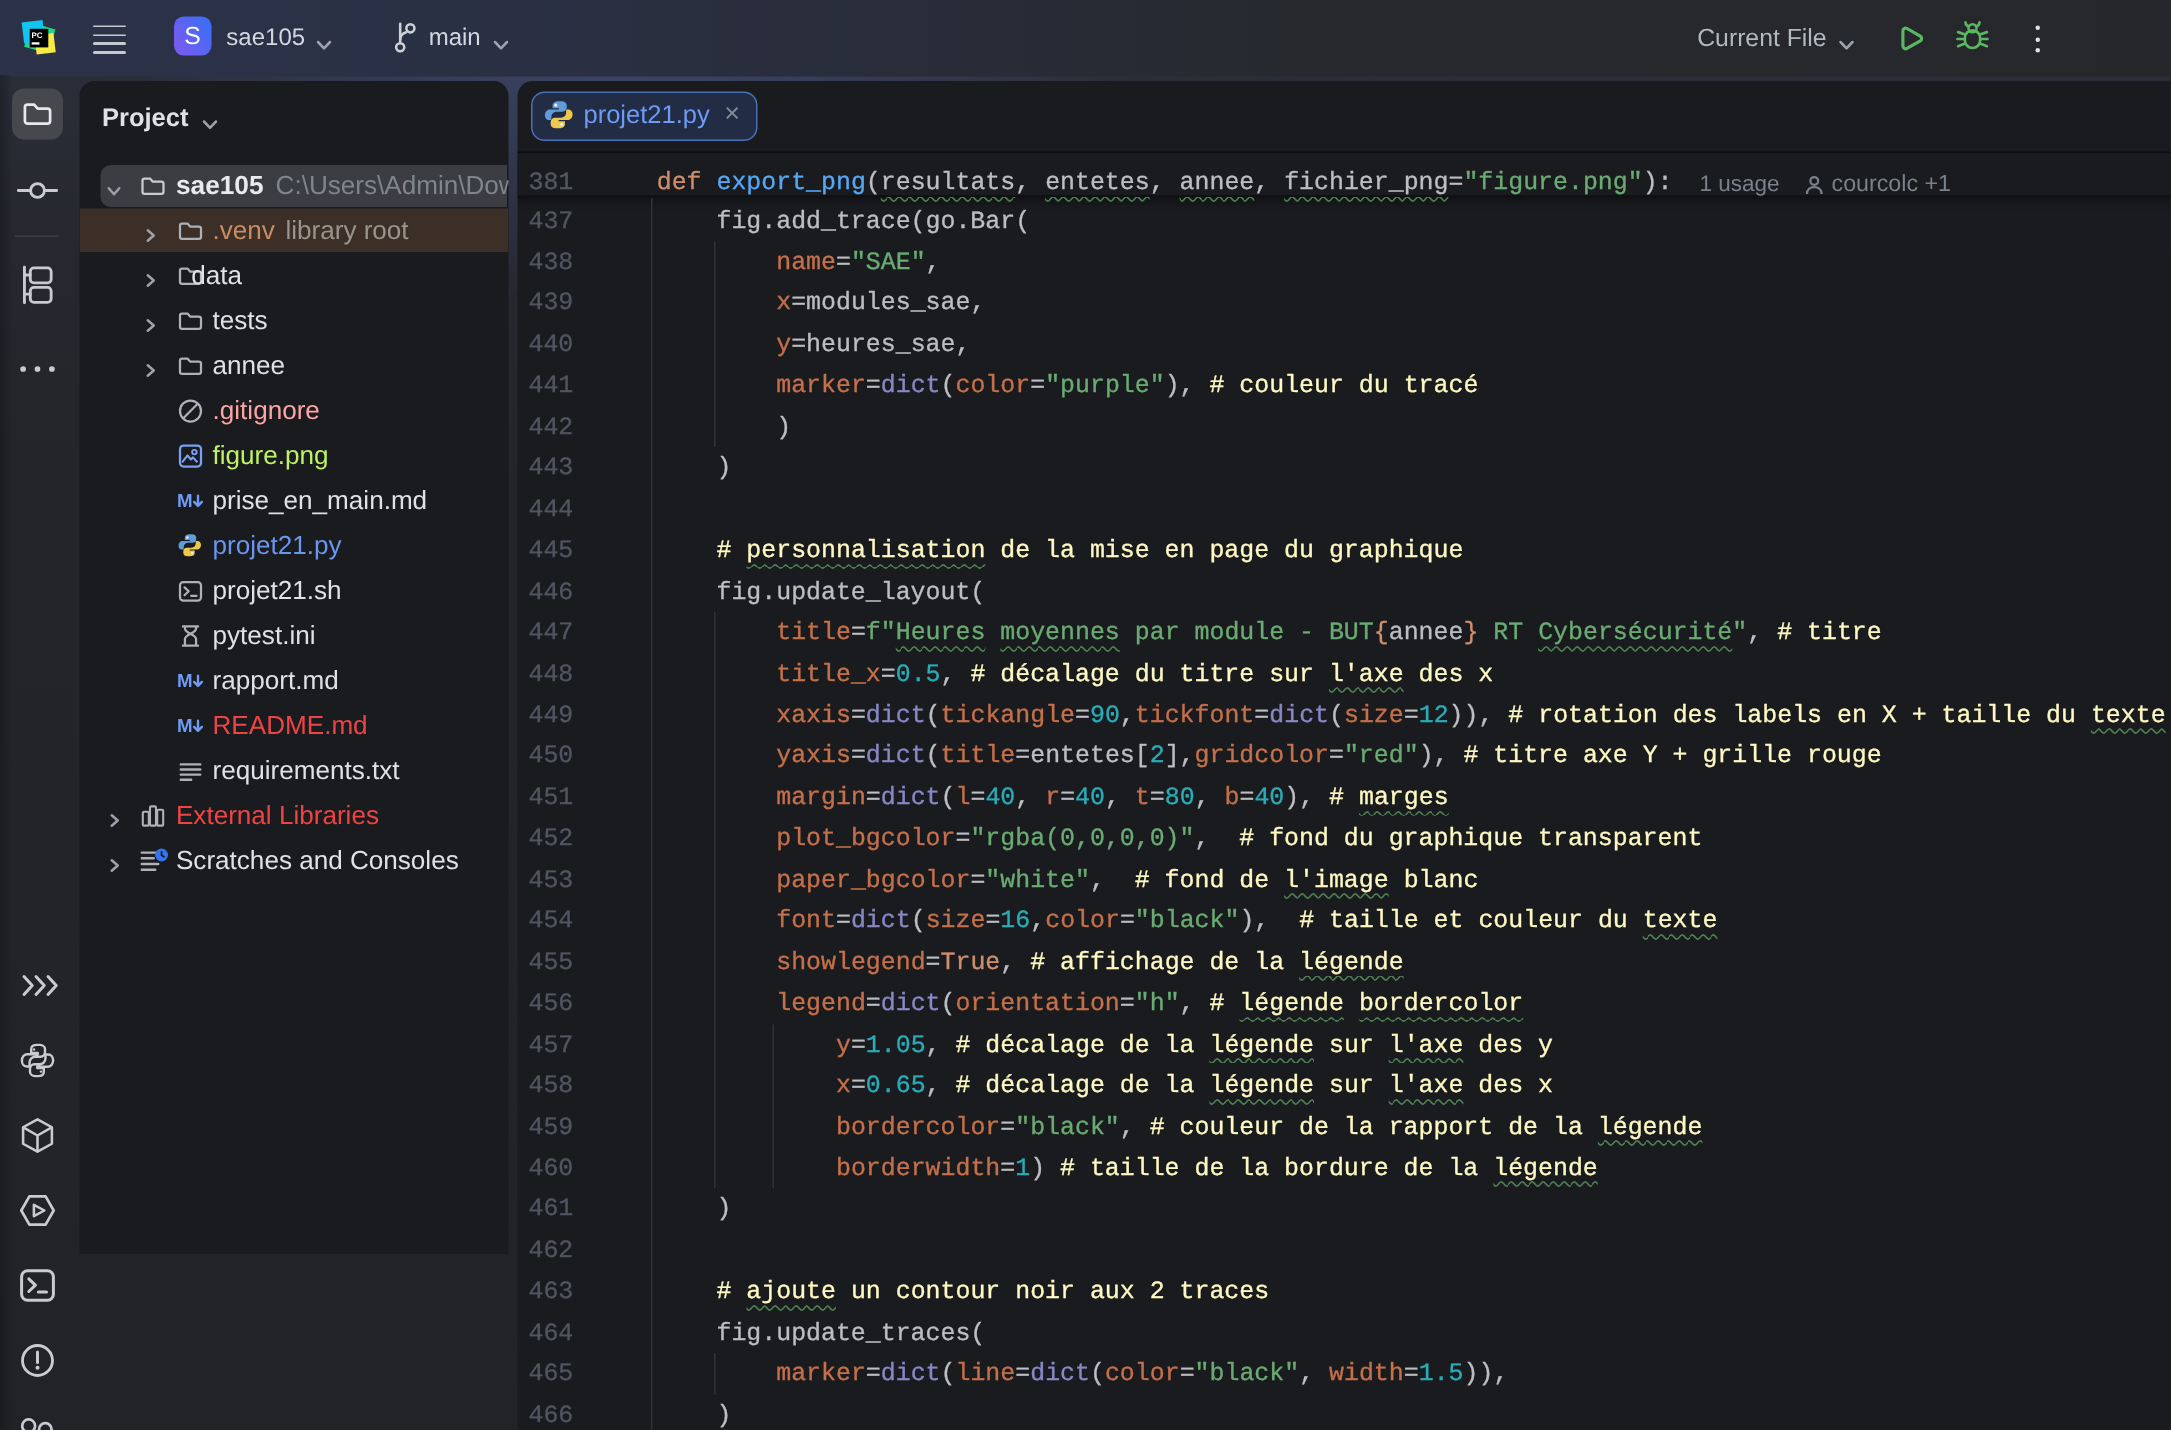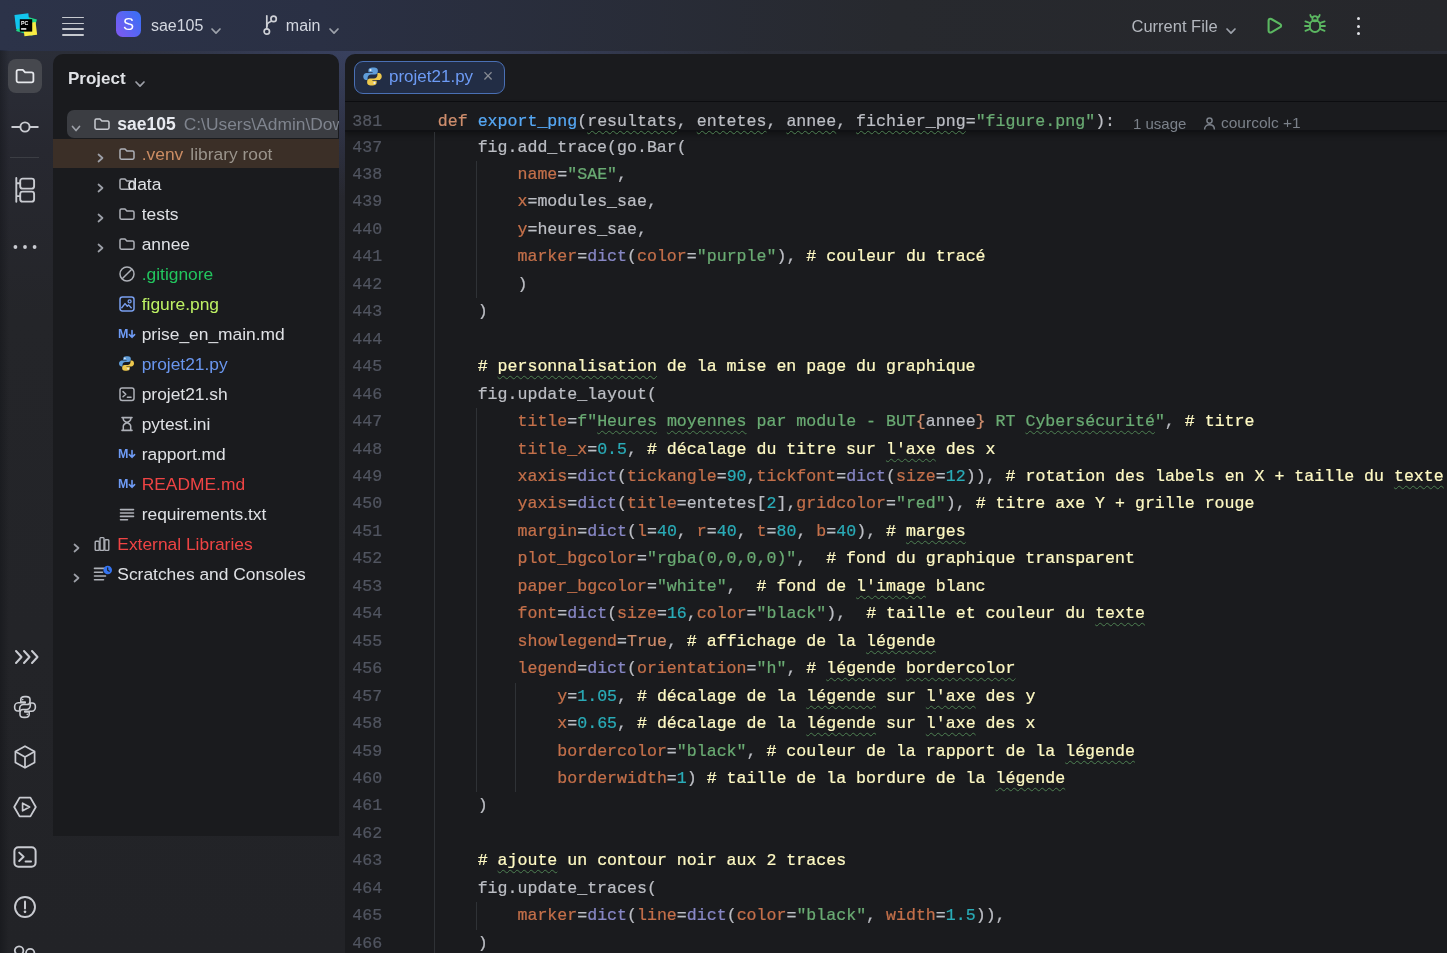--- a/index.html
+++ b/index.html
@@ -168,21 +168,21 @@
           <path d="M3.5 1.5 L7.5 5 L3.5 8.5" stroke="#9da0a8" stroke-width="1.7" stroke-linecap="round" stroke-linejoin="round"></path>
         </svg></div>
       <div style="position:absolute;left:65.0px;top:181.0px;width:20px;height:18px"><svg width="18" height="18" viewBox="0 0 18 18" fill="none">
           <path d="M2 5.4 C2 4.6 2.6 4 3.4 4 H7 L8.9 6.1 H14.6 C15.4 6.1 16 6.7 16 7.5 V12.8 C16 13.6 15.4 14.2 14.6 14.2 H3.4 C2.6 14.2 2 13.6 2 12.8 Z" stroke="#aeb1b8" stroke-width="1.5" stroke-linejoin="round"></path>
         </svg></div>
       <div style="position:absolute;left:89.19999999999999px;top:190.0px;transform:translateY(-50%);font-size:17.4px;color:#dfe1e5;white-space:nowrap"><span>annee</span></div>
 <div style="position:absolute;left:65.0px;top:211.0px;width:20px;height:18px"><svg width="18" height="18" viewBox="0 0 18 18" fill="none">
           <circle cx="9" cy="9" r="7" stroke="#aeb1b8" stroke-width="1.5"></circle>
           <path d="M4.2 13.8 L13.8 4.2" stroke="#aeb1b8" stroke-width="1.5"></path>
         </svg></div>
-      <div style="position:absolute;left:89.19999999999999px;top:220.0px;transform:translateY(-50%);font-size:17.4px;color:#22c55e;white-space:nowrap"><span>.gitignore</span></div>
+      <div style="position:absolute;left:89.19999999999999px;top:220.0px;transform:translateY(-50%);font-size:17.4px;color:#fca5a5;white-space:nowrap"><span>.gitignore</span></div>
 <div style="position:absolute;left:65.0px;top:241.0px;width:20px;height:18px"><svg width="18" height="18" viewBox="0 0 18 18" fill="none">
           <rect x="2" y="2" width="14" height="14" rx="2.4" stroke="#7aa0f0" stroke-width="1.5"></rect>
           <circle cx="11.6" cy="6.4" r="1.5" stroke="#7aa0f0" stroke-width="1.3"></circle>
           <path d="M3.4 13.2 L7 8.6 L9.3 11.3 L10.6 9.9 L13.6 13.2" stroke="#7aa0f0" stroke-width="1.4" stroke-linejoin="round"></path>
         </svg></div>
       <div style="position:absolute;left:89.19999999999999px;top:250.0px;transform:translateY(-50%);font-size:17.4px;color:#bef264;white-space:nowrap"><span>figure.png</span></div>
 <div style="position:absolute;left:65.0px;top:271.0px;width:20px;height:18px"><svg width="18" height="18" viewBox="0 0 18 18" fill="none">
           <text x="0" y="13" font-family="Liberation Sans" font-size="12.5" font-weight="bold" fill="#6e9bf5">M</text>
           <path d="M14 5.5 V12 M11.4 9.6 L14 12.3 L16.6 9.6" stroke="#6e9bf5" stroke-width="1.6" stroke-linecap="round" stroke-linejoin="round"></path>
         </svg></div>

